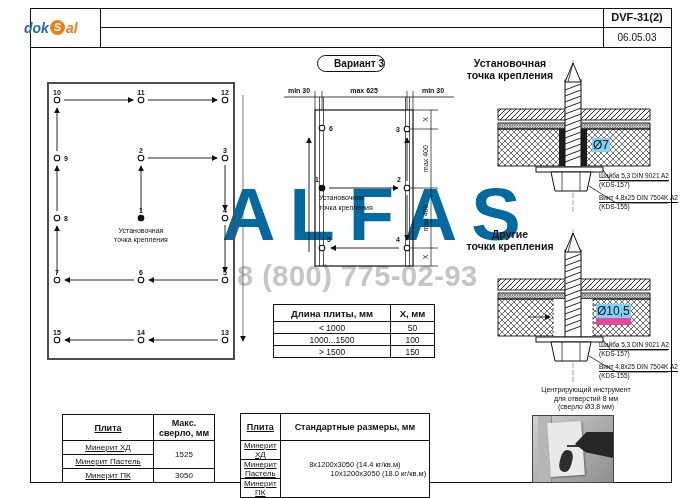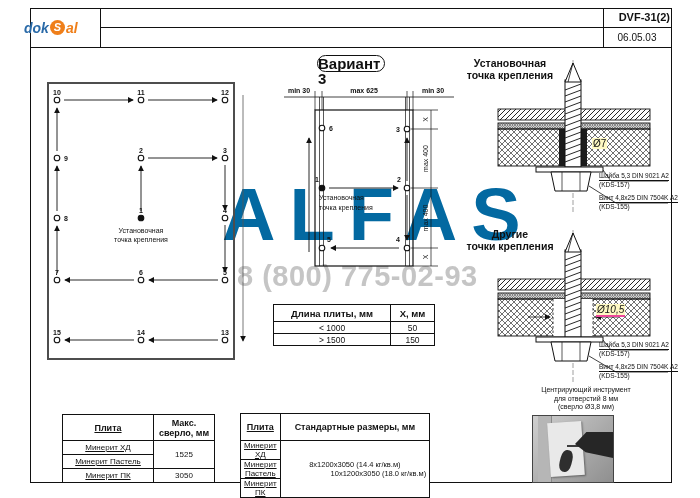--- a/index.html
+++ b/index.html
@@ -6,42 +6,42 @@
   #sheet{position:relative;width:700px;height:498px;background:#fff;overflow:hidden;
          font-family:"Liberation Sans",sans-serif;color:#111;}
   .abs{position:absolute;}
   
   #page-border{left:30px;top:8px;width:640px;height:473px;border:1.5px solid #111;z-index:3;pointer-events:none;}
   .rule{background:#111;z-index:3;}
   
   #hdr-title{left:101px;top:8px;width:502px;height:19px;line-height:19px;text-align:center;
              font-weight:bold;font-size:11px;z-index:4;}
   #hdr-sub{left:101px;top:28px;width:502px;height:19px;line-height:19px;text-align:center;font-size:10px;z-index:4;}
-  #doc-code{left:604px;top:8px;width:66px;height:19px;line-height:19px;text-align:right;font-weight:bold;font-size:11px;z-index:4;}
+  #doc-code{left:604px;top:8px;width:66px;height:19px;line-height:19px;text-align:center;font-weight:bold;font-size:11px;z-index:4;}
   #doc-date{left:604px;top:28px;width:66px;height:19px;line-height:19px;text-align:center;font-size:10px;z-index:4;}
   #logo{left:24px;top:8px;width:69px;height:39px;display:flex;align-items:center;justify-content:flex-start;z-index:4;}
   #logo .dok{font-style:italic;font-weight:bold;font-size:14px;color:#2a6aa8;}
   #logo .al{font-style:italic;font-weight:bold;font-size:14px;color:#ef7f1a;}
   #logo .scirc{display:inline-block;width:15px;height:15px;border-radius:50%;background:#ef7f1a;color:#fff;
                font-weight:bold;font-style:italic;font-size:11px;line-height:15px;text-align:center;margin:0 1px;}
   
   #wm-brand{left:222px;top:178px;font-weight:bold;font-size:74px;letter-spacing:14px;color:#0369a1;z-index:1;line-height:1;}
   #wm-phone{left:237px;top:260px;font-weight:bold;font-size:29px;letter-spacing:0.5px;color:#c5c5c5;z-index:1;}
   
   #badge{left:317px;top:55px;width:66px;height:15px;border:1.5px solid #111;border-radius:9px;
-         text-align:left;line-height:15px;font-weight:bold;font-size:15px;z-index:4;background:#fff;}
+         text-align:right;line-height:15px;font-weight:bold;font-size:10px;z-index:4;background:#fff;}
   
   #diag{left:0;top:0;z-index:2;}
   .fsvg{z-index:2;}
   
   .fhead{width:100px;text-align:center;font-weight:bold;font-size:10.5px;line-height:12px;z-index:4;}
   .flabel{font-size:6.5px;line-height:7.5px;white-space:nowrap;z-index:4;}
   .flabel .fl1{border-bottom:1px solid #111;display:inline-block;}
-  .holelbl{font-size:10px;z-index:4;background:#fef9c3;padding:0 1px;}
-  .holelbl.ul{border-bottom:2px solid #ec4899;font-style:italic;}
+  .holelbl{font-size:12px;z-index:4;background:#7dd3fc;padding:0 1px;}
+  .holelbl.ul{border-bottom:7px solid #ec4899;}
   
   table{border-collapse:collapse;background:#fff;}
   .dtable{border:1.5px solid #111;z-index:4;position:absolute;}
   .dtable th,.dtable td{border:1px solid #111;padding:0 3px;text-align:center;}
   .dtable th{font-weight:bold;border-bottom:1.5px solid #111;}
   #x-table{left:273px;top:304px;width:162px;font-size:9px;}
   #x-table th{height:16px;font-size:9.5px;}
   #x-table td{height:11px;text-align:center;font-size:8.5px;}
   #size-table{left:62px;top:414px;width:153px;}
   #size-table th{height:25px;font-size:9px;}
@@ -301,20 +301,24 @@
       <th style="width:110px;">Длина плиты, мм</th>
       <th>X, мм</th>
     </tr>
       </thead>
     <tbody id="x-table-body">
         <tr>
           <td class="cellC">&lt; 1000</td>
           <td class="cellC">50</td>
         </tr>
         <tr>
+          <td class="cellC">1000...1500</td>
+          <td class="cellC">100</td>
+        </tr>
+        <tr>
           <td class="cellC">&gt; 1500</td>
           <td class="cellC">150</td>
         </tr>
       </tbody>
   </table>
 
   <table class="dtable" id="size-table">
     <thead>
         <tr>
       <th class="cellL" style="width:84px;">Плита</th>

